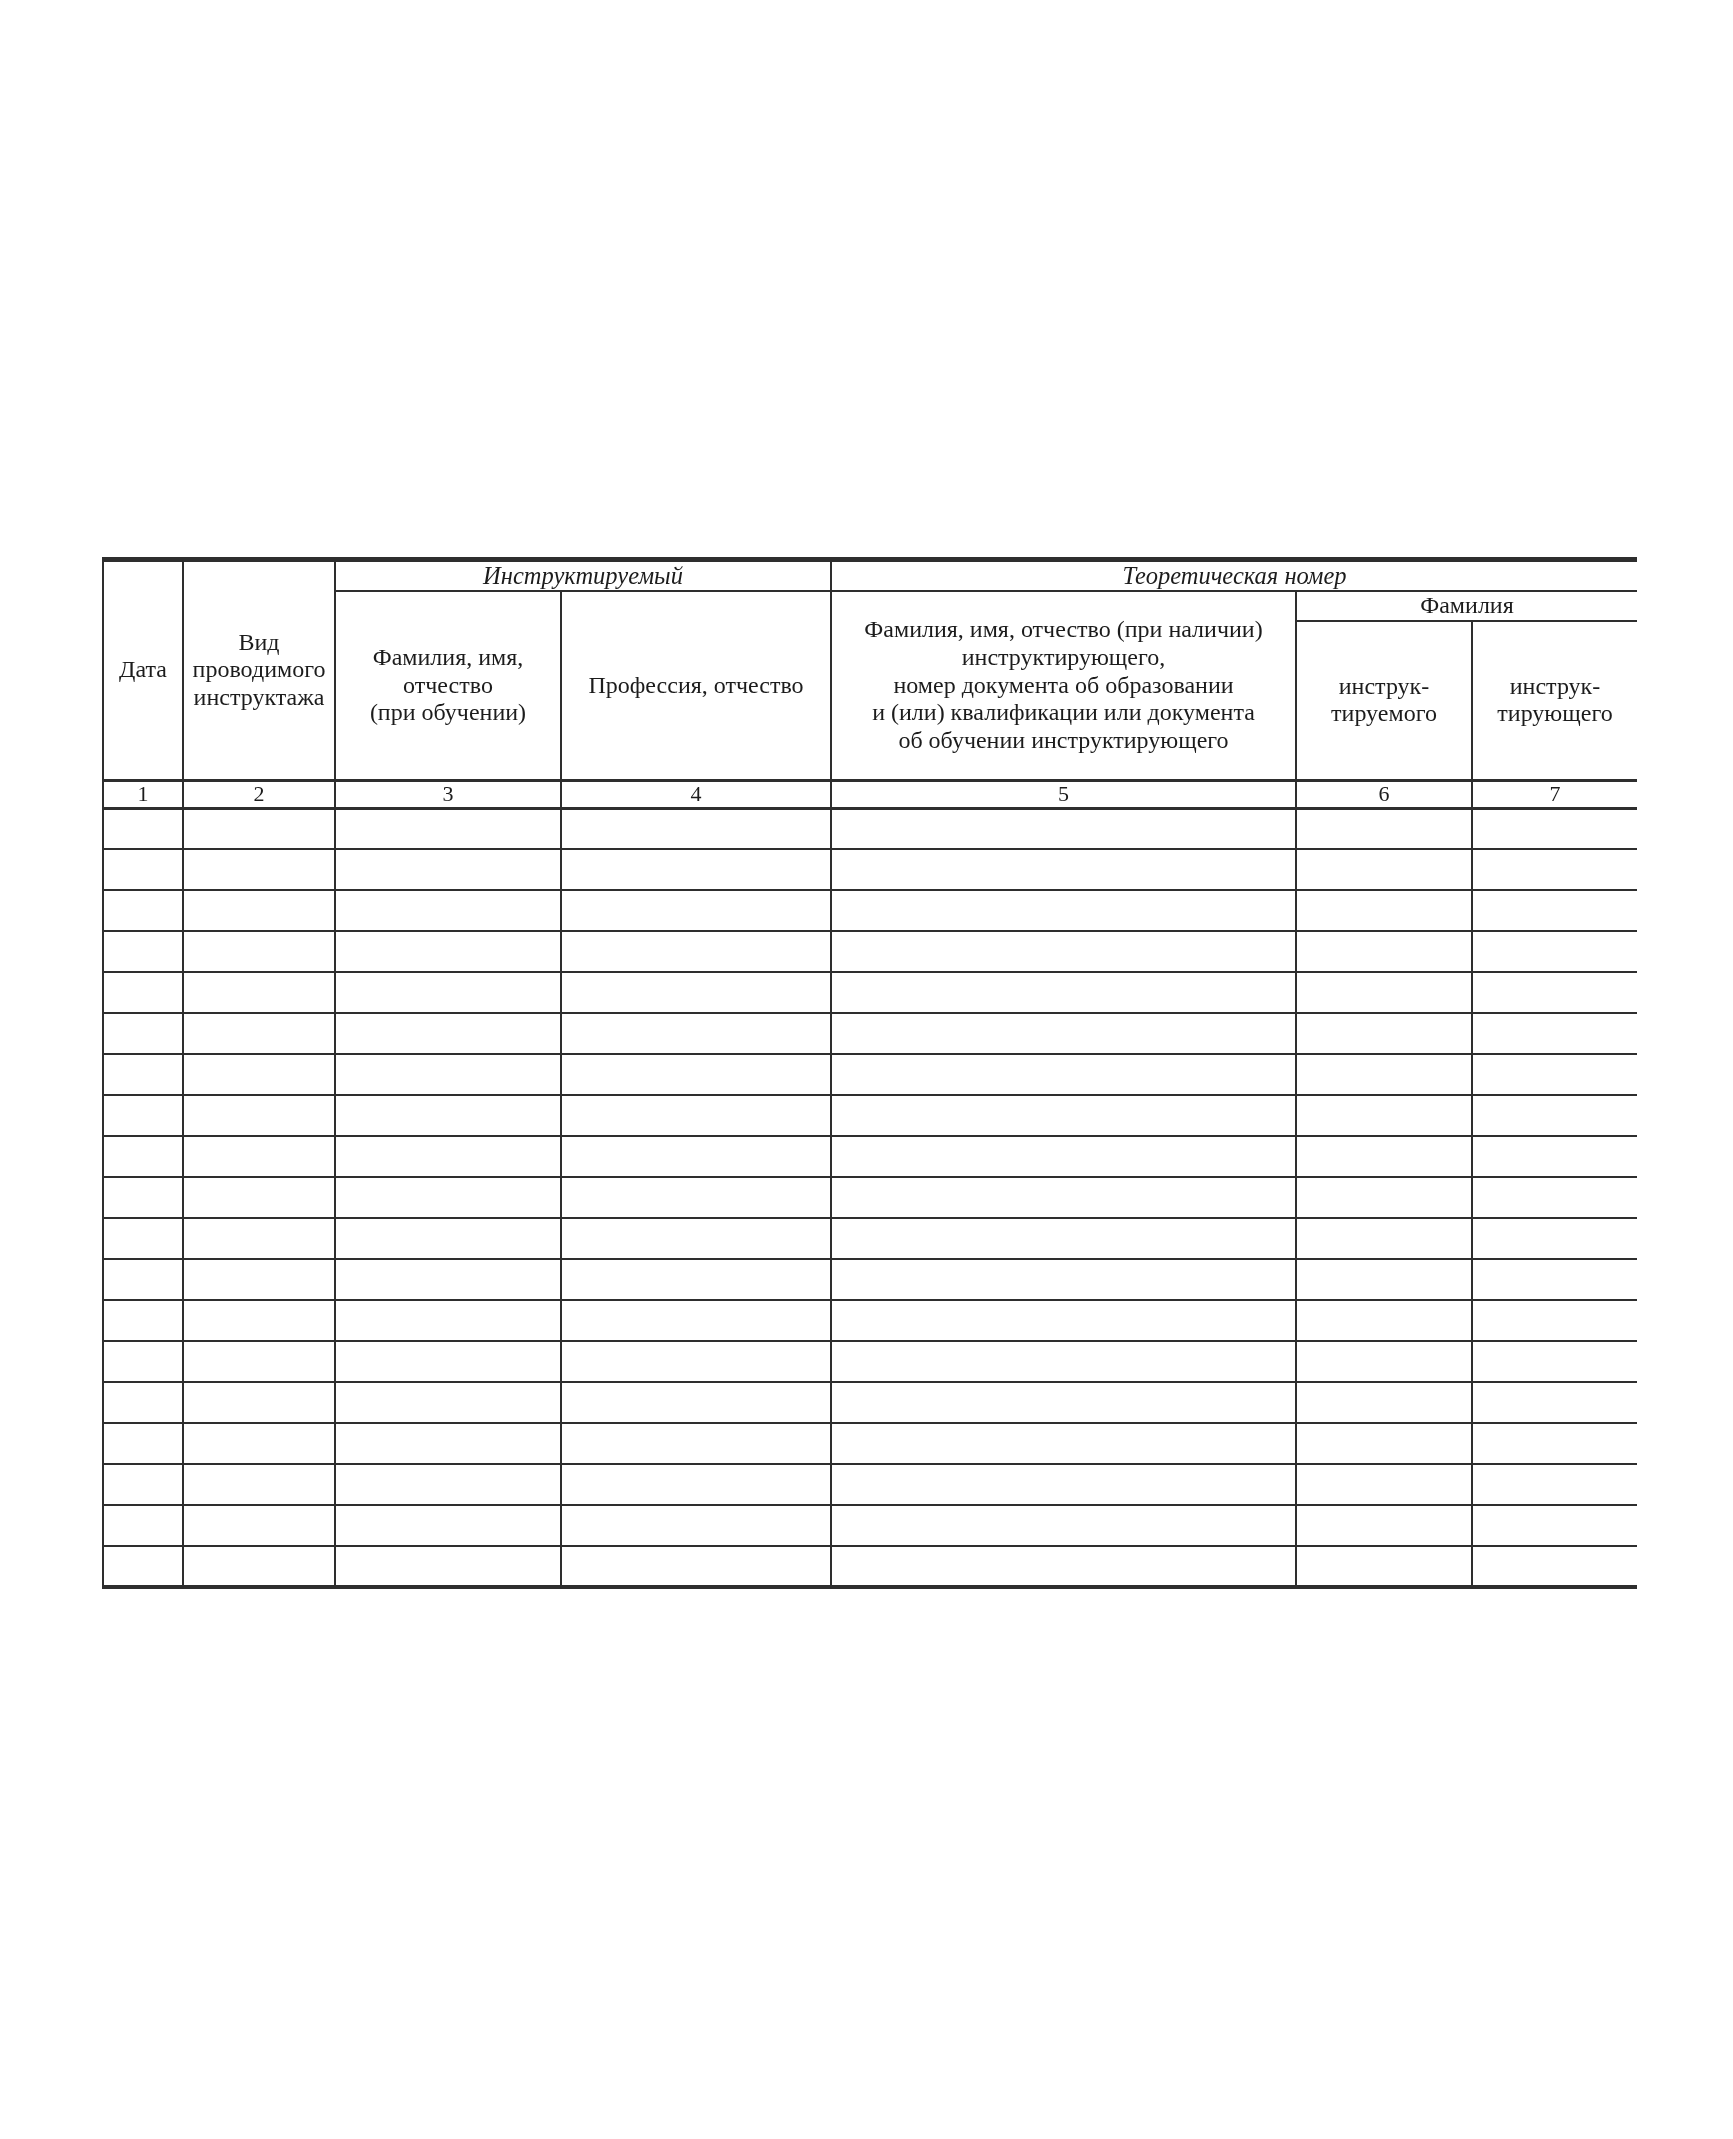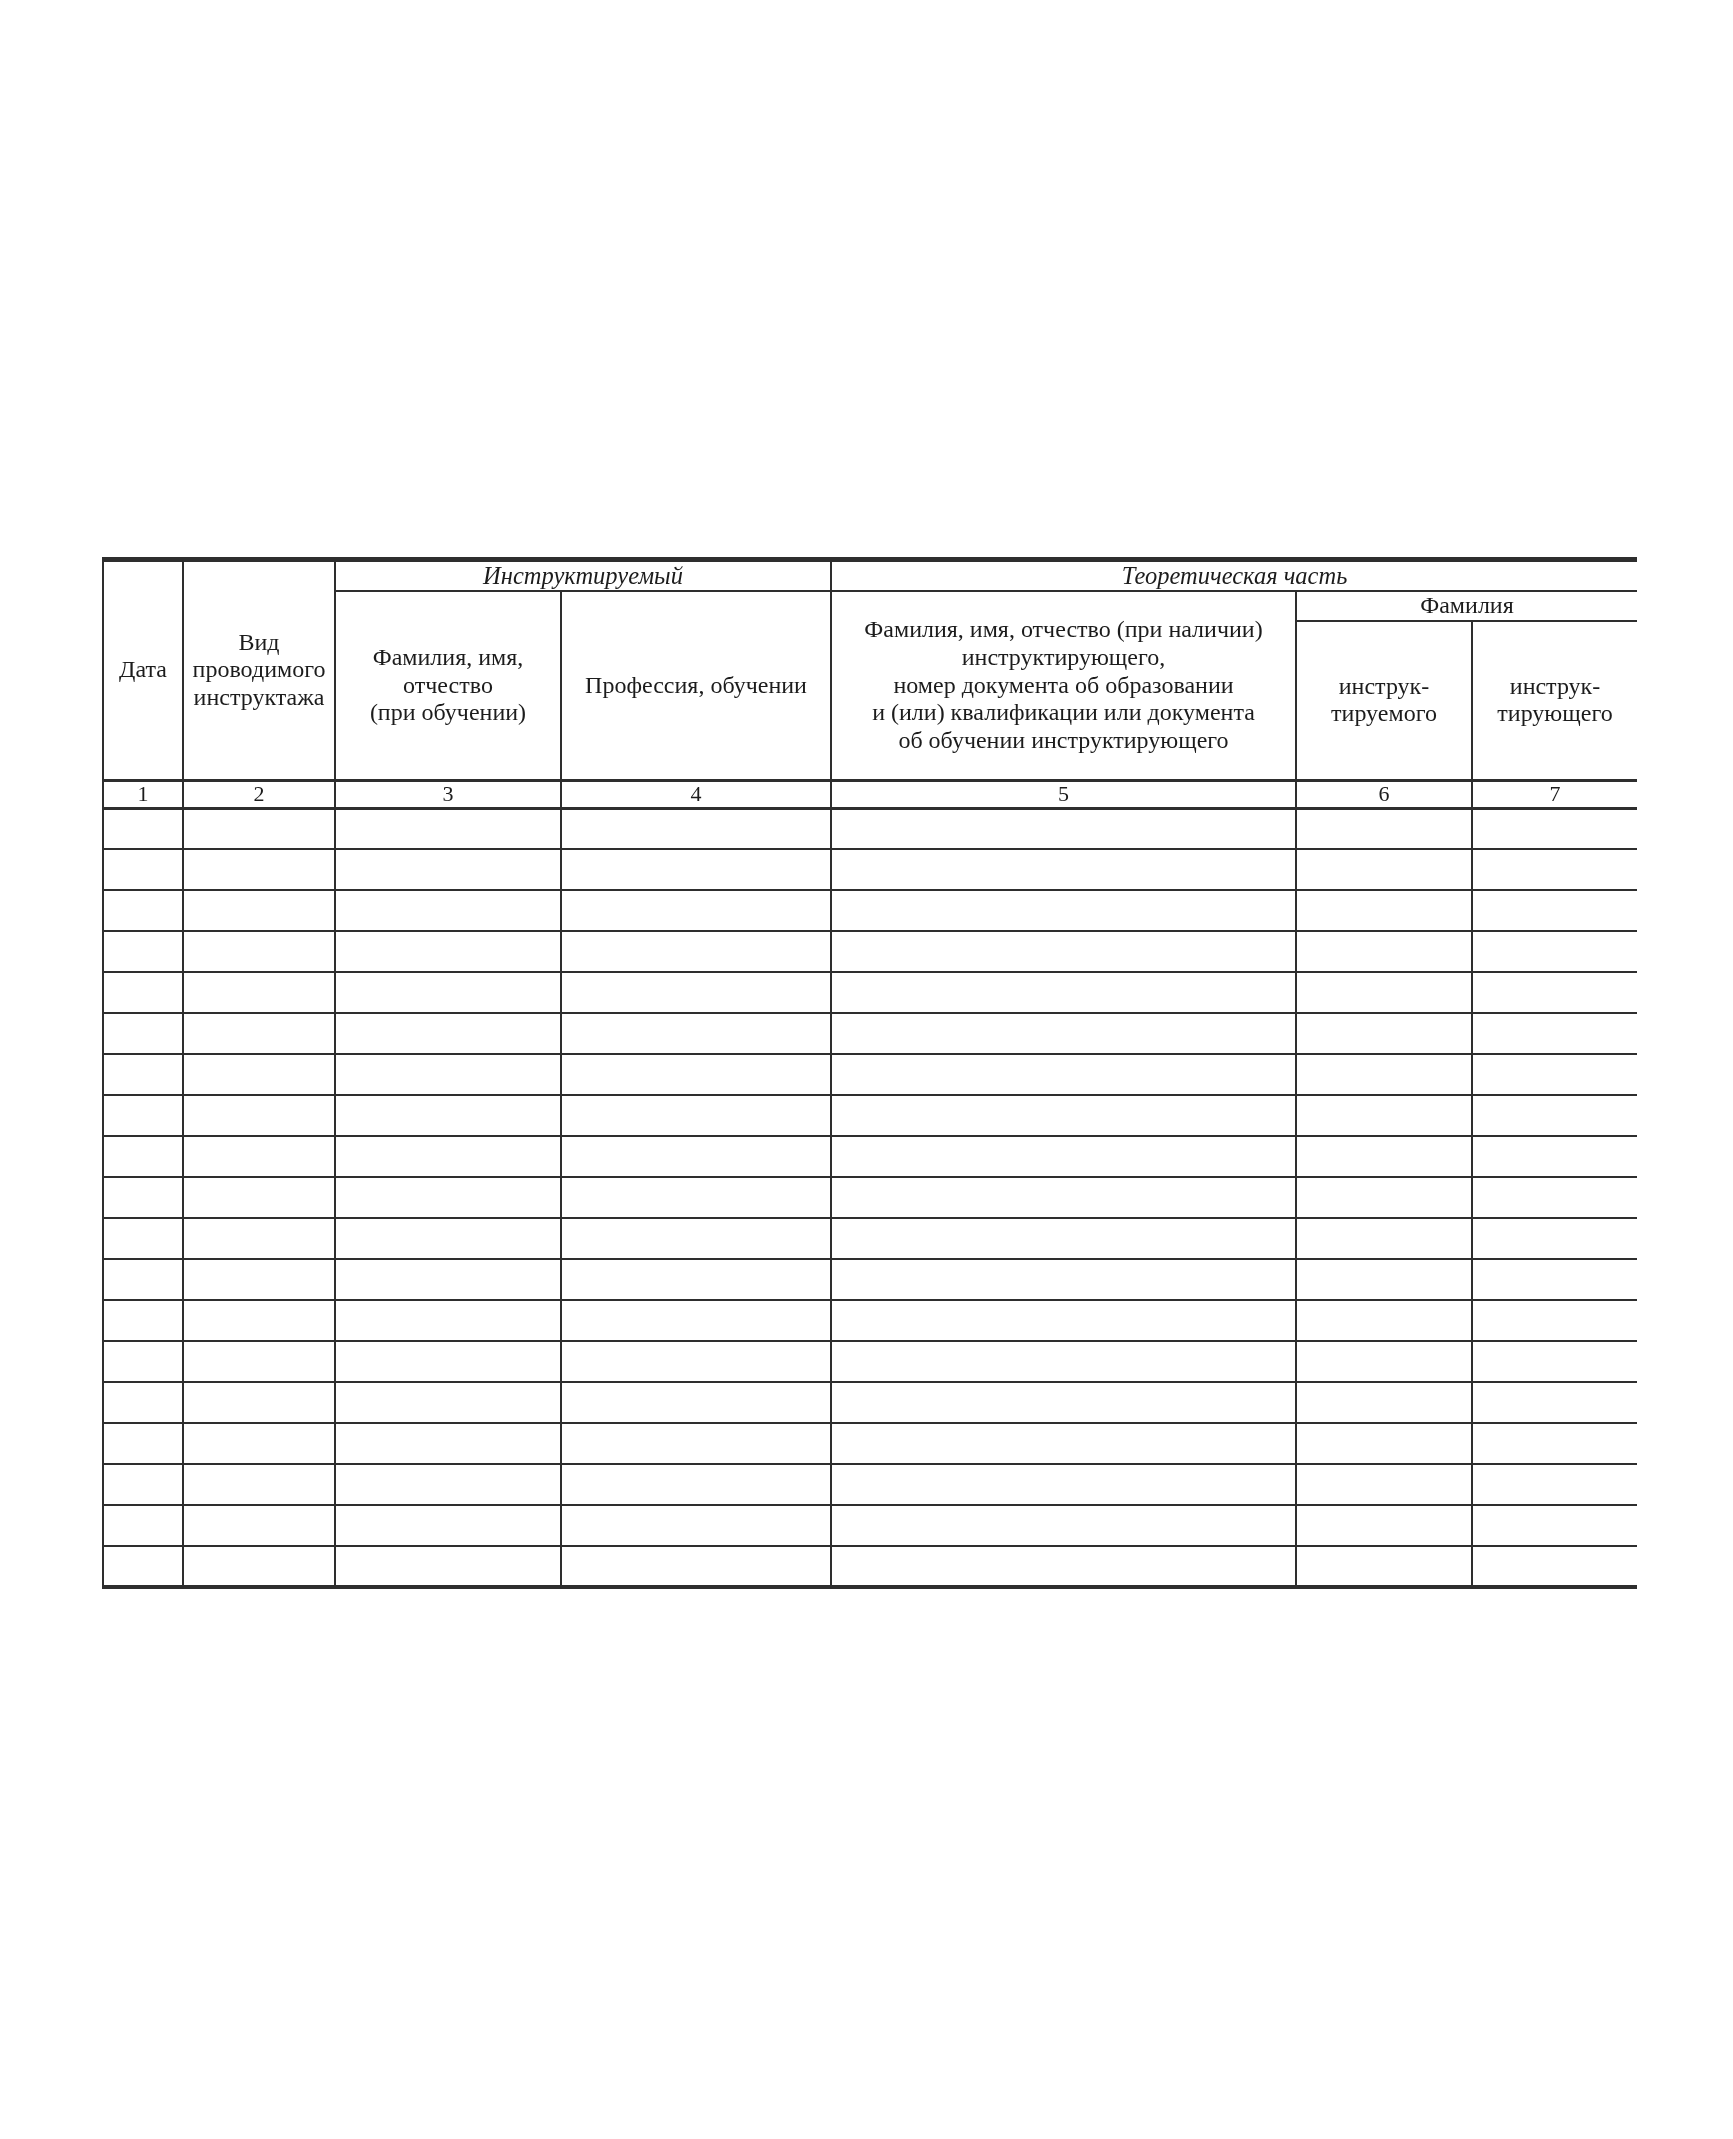--- a/index.html
+++ b/index.html
@@ -81,27 +81,27 @@
       <col style="width:176px">
       <col style="width:165px">
     </colgroup>
     <thead>
       <tr class="row-group">
         <th rowspan="3">Дата</th>
         <th rowspan="3">Вид
 проводимого
 инструктажа</th>
         <th colspan="2" class="group-header">Инструктируемый</th>
-        <th colspan="3" class="group-header">Теоретическая часть</th>
+        <th colspan="3" class="group-header">Теоретическая номер</th>
       </tr>
       <tr class="row-sign">
         <th rowspan="2">Фамилия, имя,
 отчество
 (при обучении)</th>
-        <th rowspan="2">Профессия, обучении</th>
+        <th rowspan="2">Профессия, отчество</th>
         <th rowspan="2">Фамилия, имя, отчество (при наличии)
 инструктирующего,
 номер документа об образовании
 и (или) квалификации или документа
 об обучении инструктирующего</th>
         <th colspan="2">Фамилия</th>
       </tr>
       <tr class="row-tall">
         <th>инструк-
 тируемого</th>

